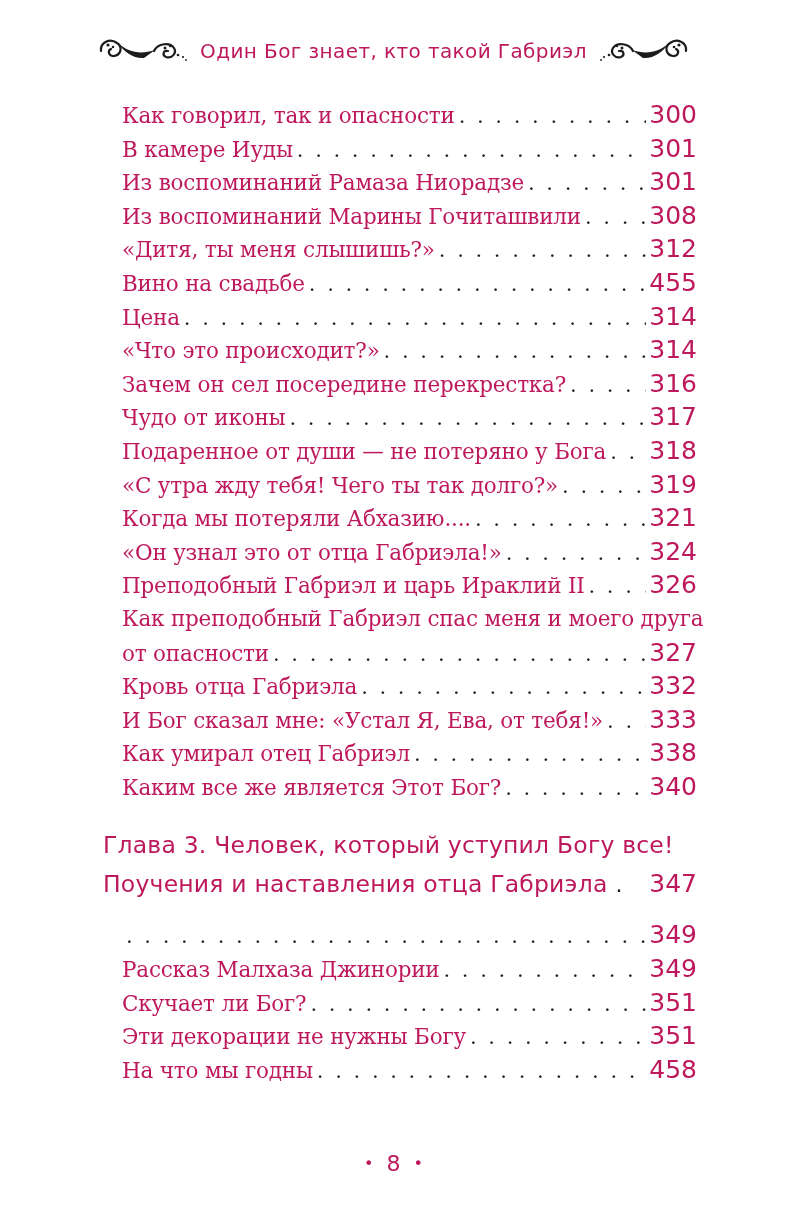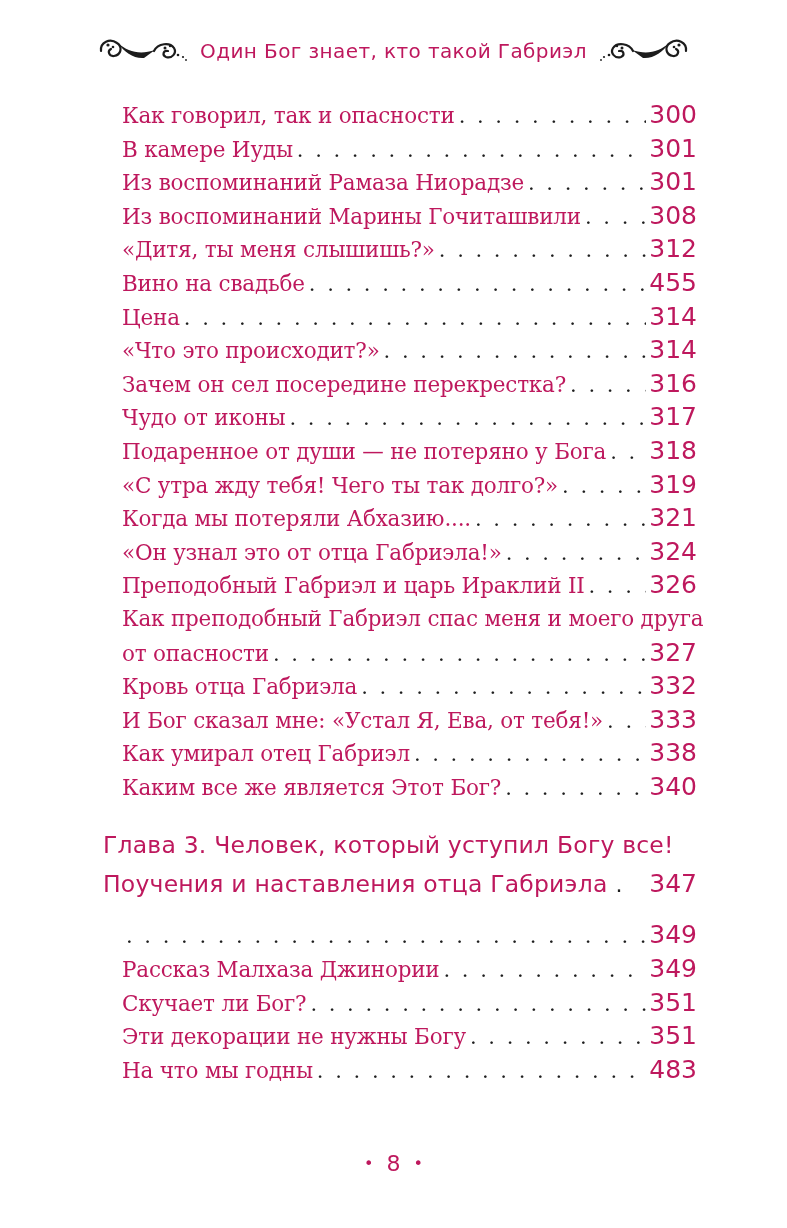--- a/index.html
+++ b/index.html
@@ -280,21 +280,21 @@
     <span class="p">351</span>
   </div>
         <div class="row entry-row">
     <span class="t">Эти декорации не нужны Богу</span>
     <span class="dots"></span>
     <span class="p">351</span>
   </div>
         <div class="row entry-row">
     <span class="t">На что мы годны</span>
     <span class="dots"></span>
-    <span class="p">483</span>
+    <span class="p">458</span>
   </div>
       </div>
 
   </main>
 
   <footer class="page-footer">
     <span class="bullet">•</span>
     <span class="folio">8</span>
     <span class="bullet">•</span>
   </footer>

